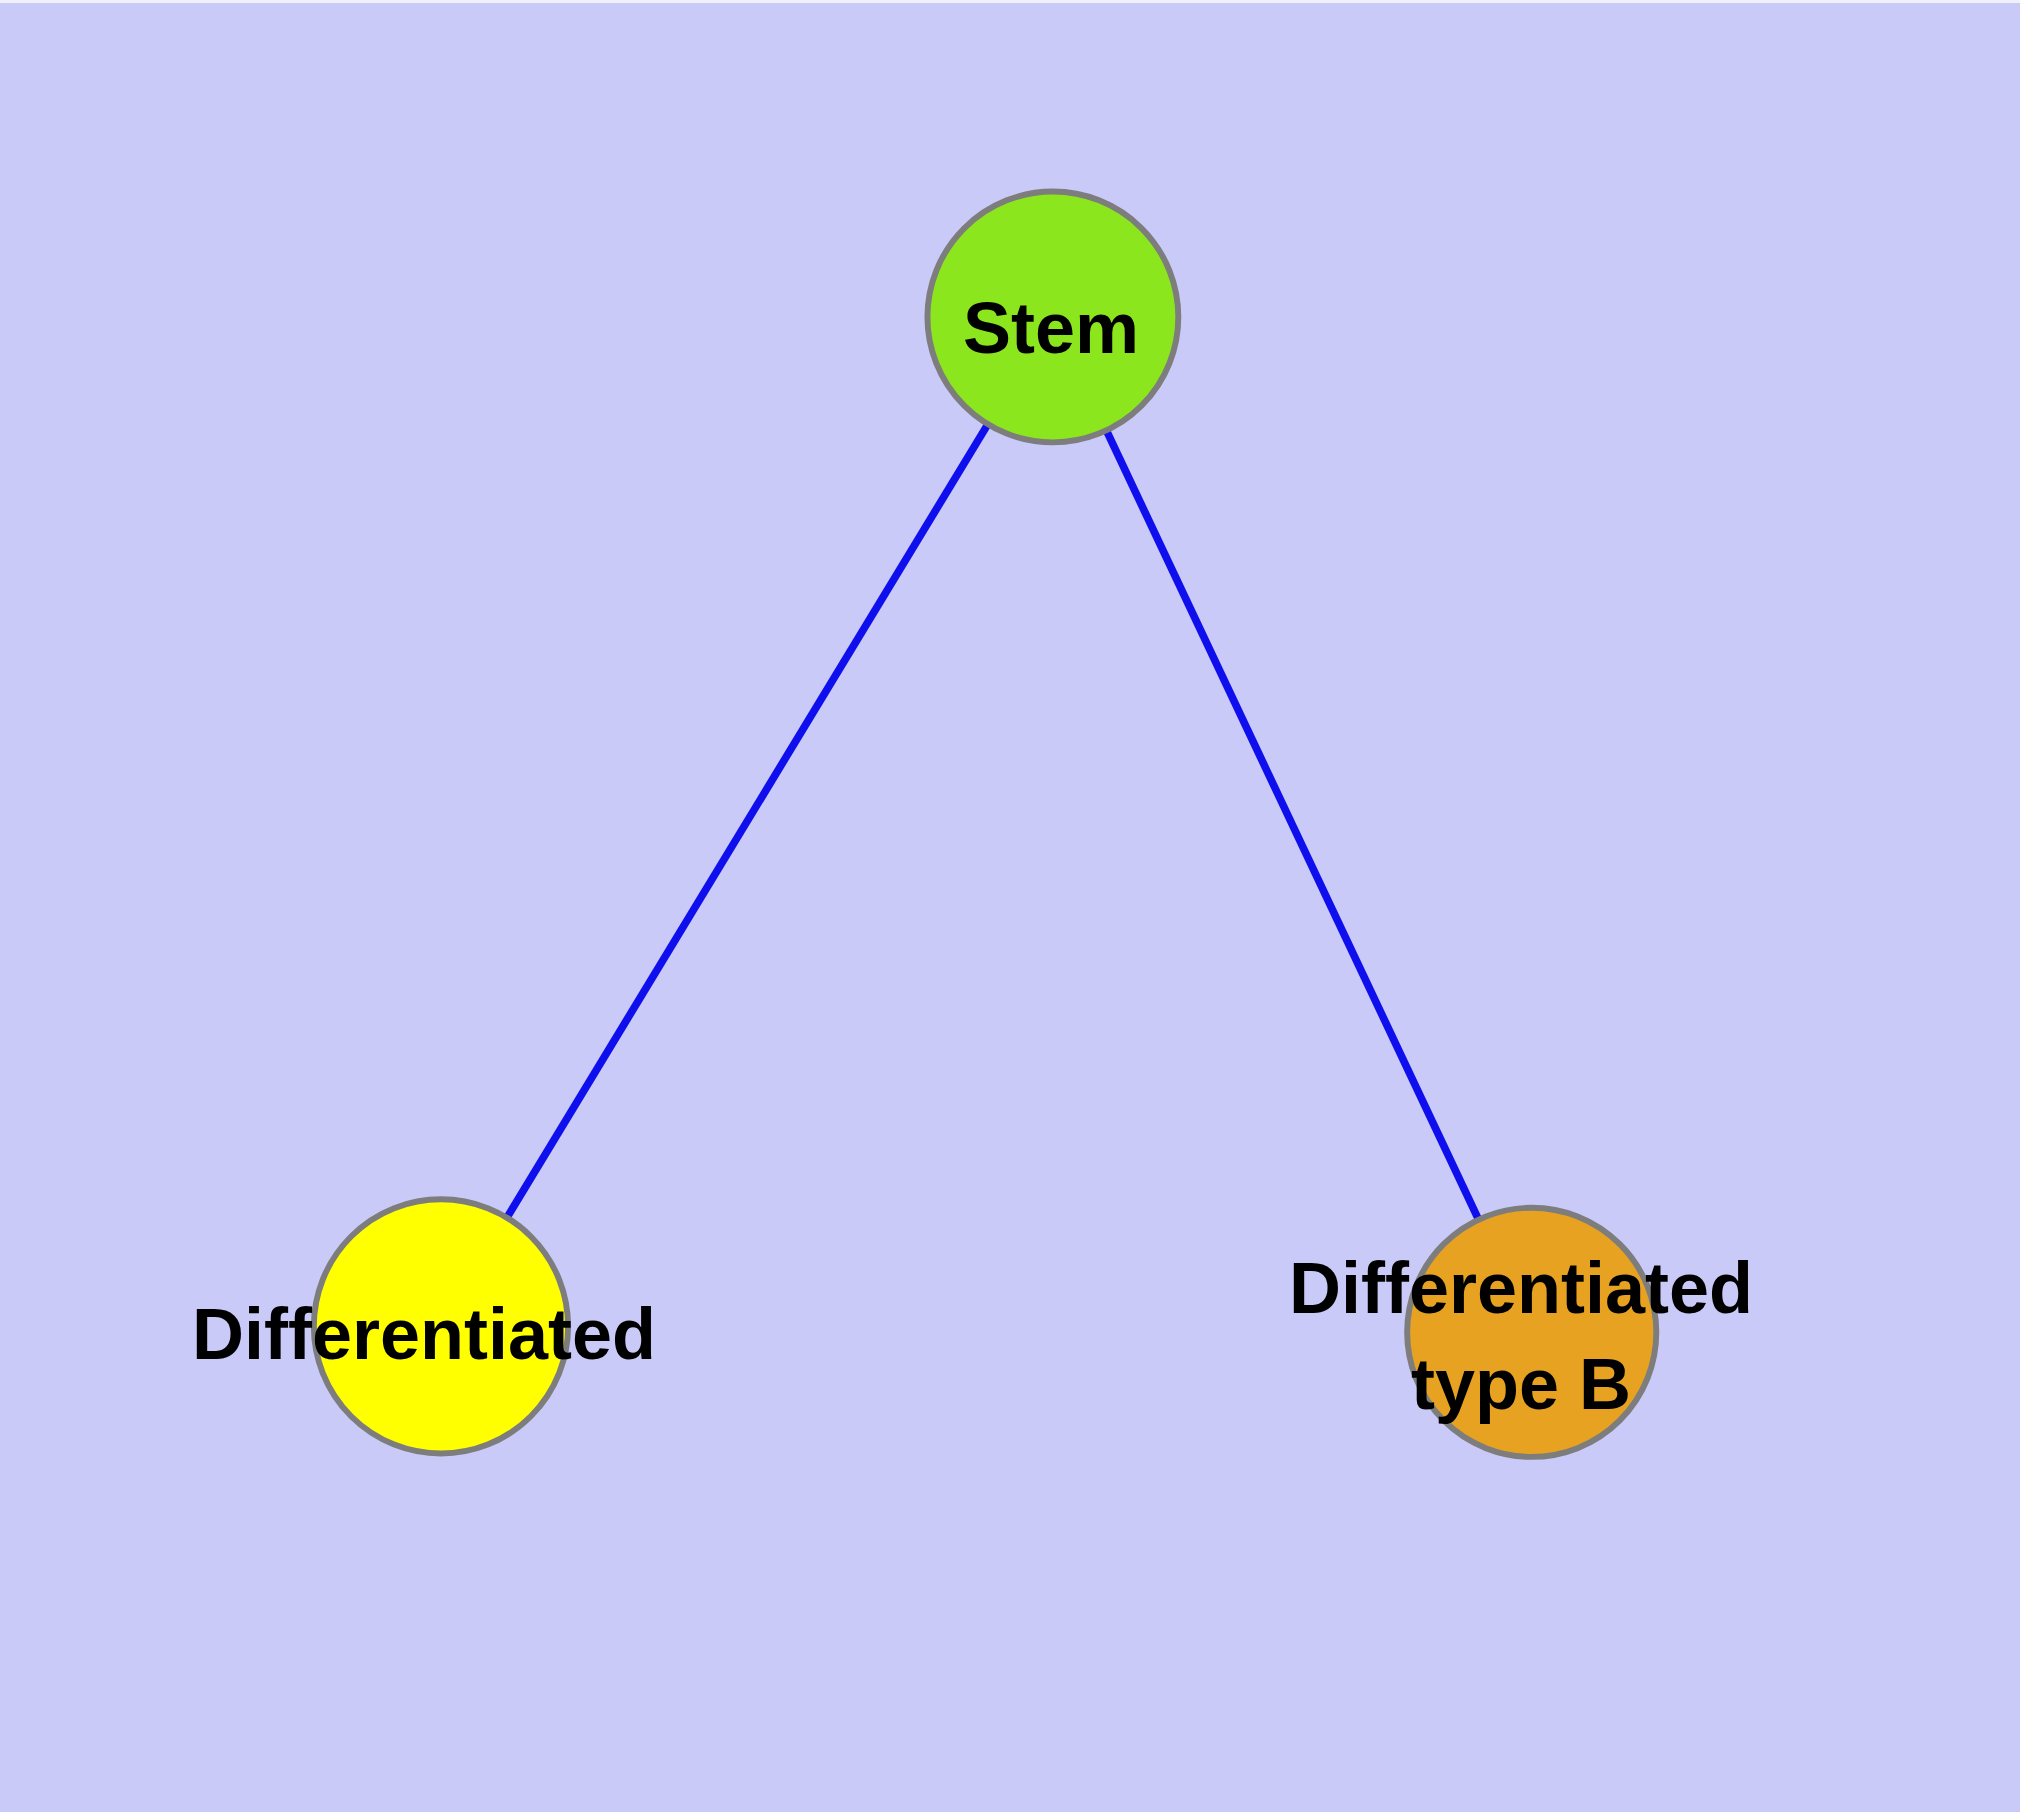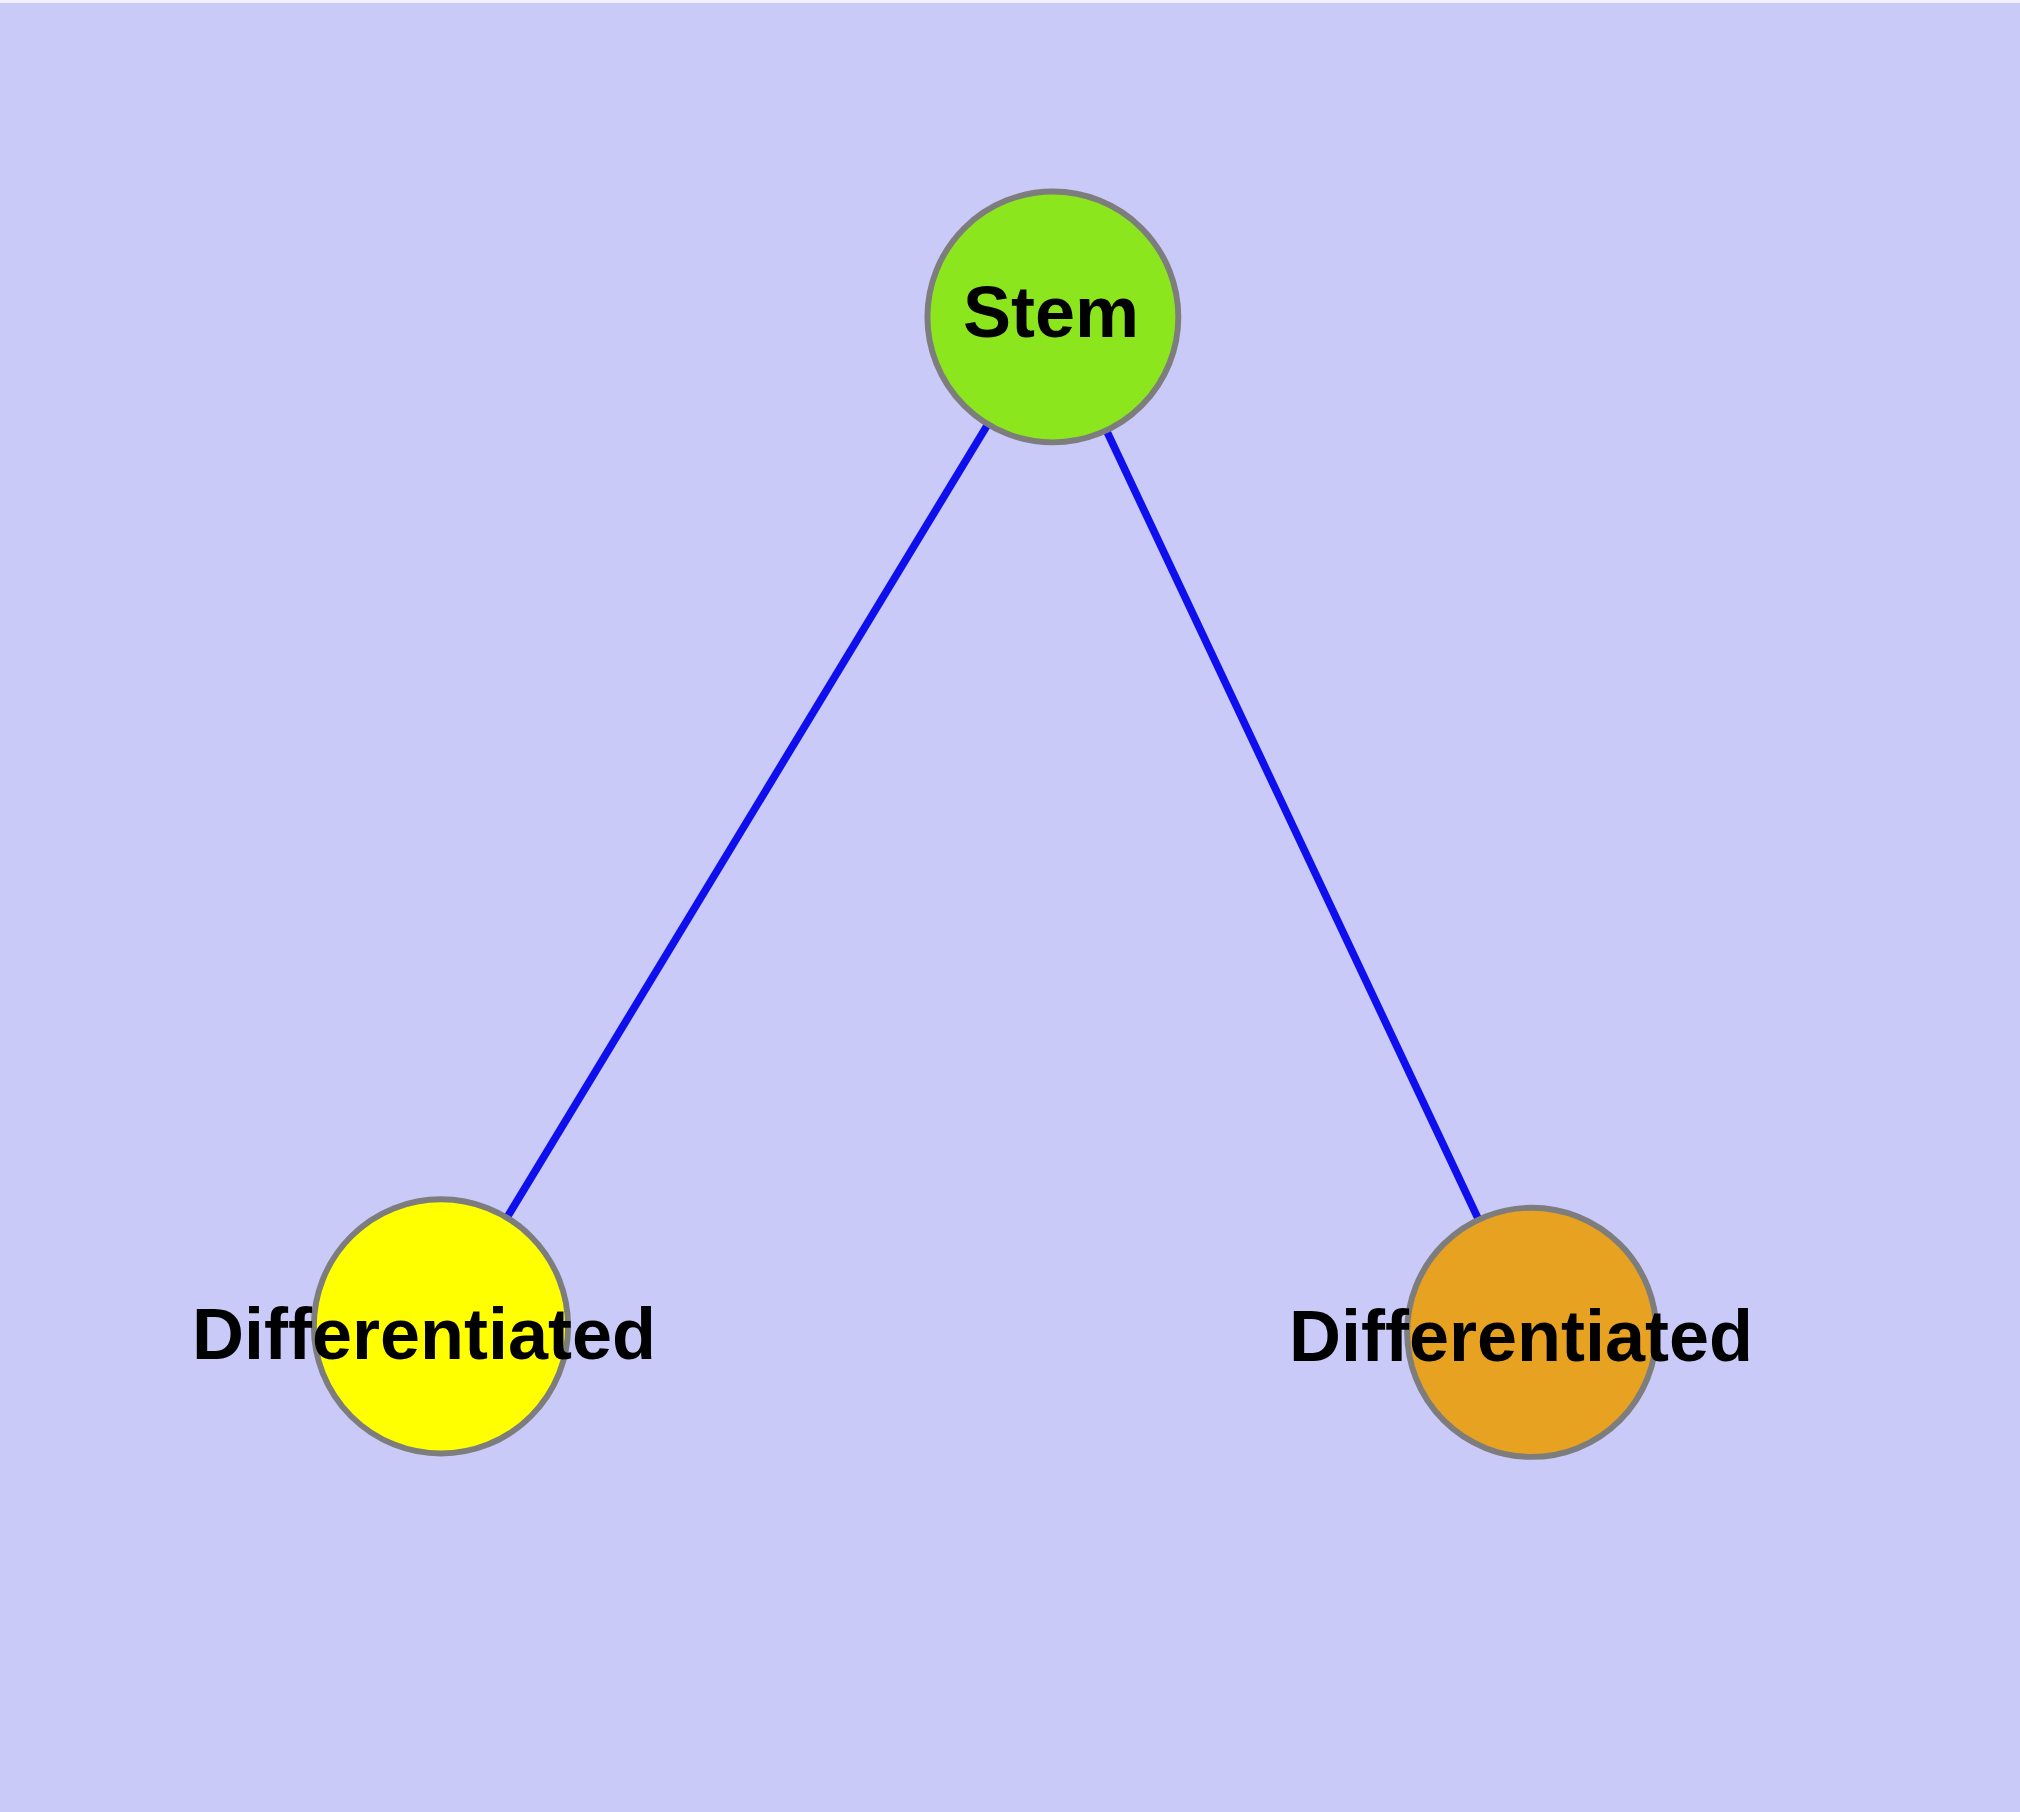--- a/index.html
+++ b/index.html
@@ -58,24 +58,25 @@
 
     <line x1="1242" y1="374" x2="1807" y2="1572" stroke-width="9" stroke="#0f0fee"></line>
 
     <circle cx="1242" cy="374" r="148" stroke-width="7" fill="#8ce61e" stroke="#7d7d7d"></circle>
 
     <circle cx="520" cy="1565" r="150" stroke-width="7" fill="#ffff00" stroke="#7d7d7d"></circle>
 
     <circle cx="1807" cy="1572" r="147" stroke-width="7" fill="#e8a221" stroke="#7d7d7d"></circle>
   </svg>
 
-  <div class="node-label" style="left:1051px; top:312px;">Stem</div>
+  <div class="node-label" style="left:1051px; top:328px;">Stem</div>
 
   <div class="node-label" style="left:424px; top:1334px;">
     <span class="line">Differentiated</span>
   </div>
 
   <div class="node-label" style="left:1521px; top:1336px;">
     <span class="line">Differentiated</span>
+    <span class="line">type B</span>
   </div>
 
 </div>
 
 
 </body></html>

